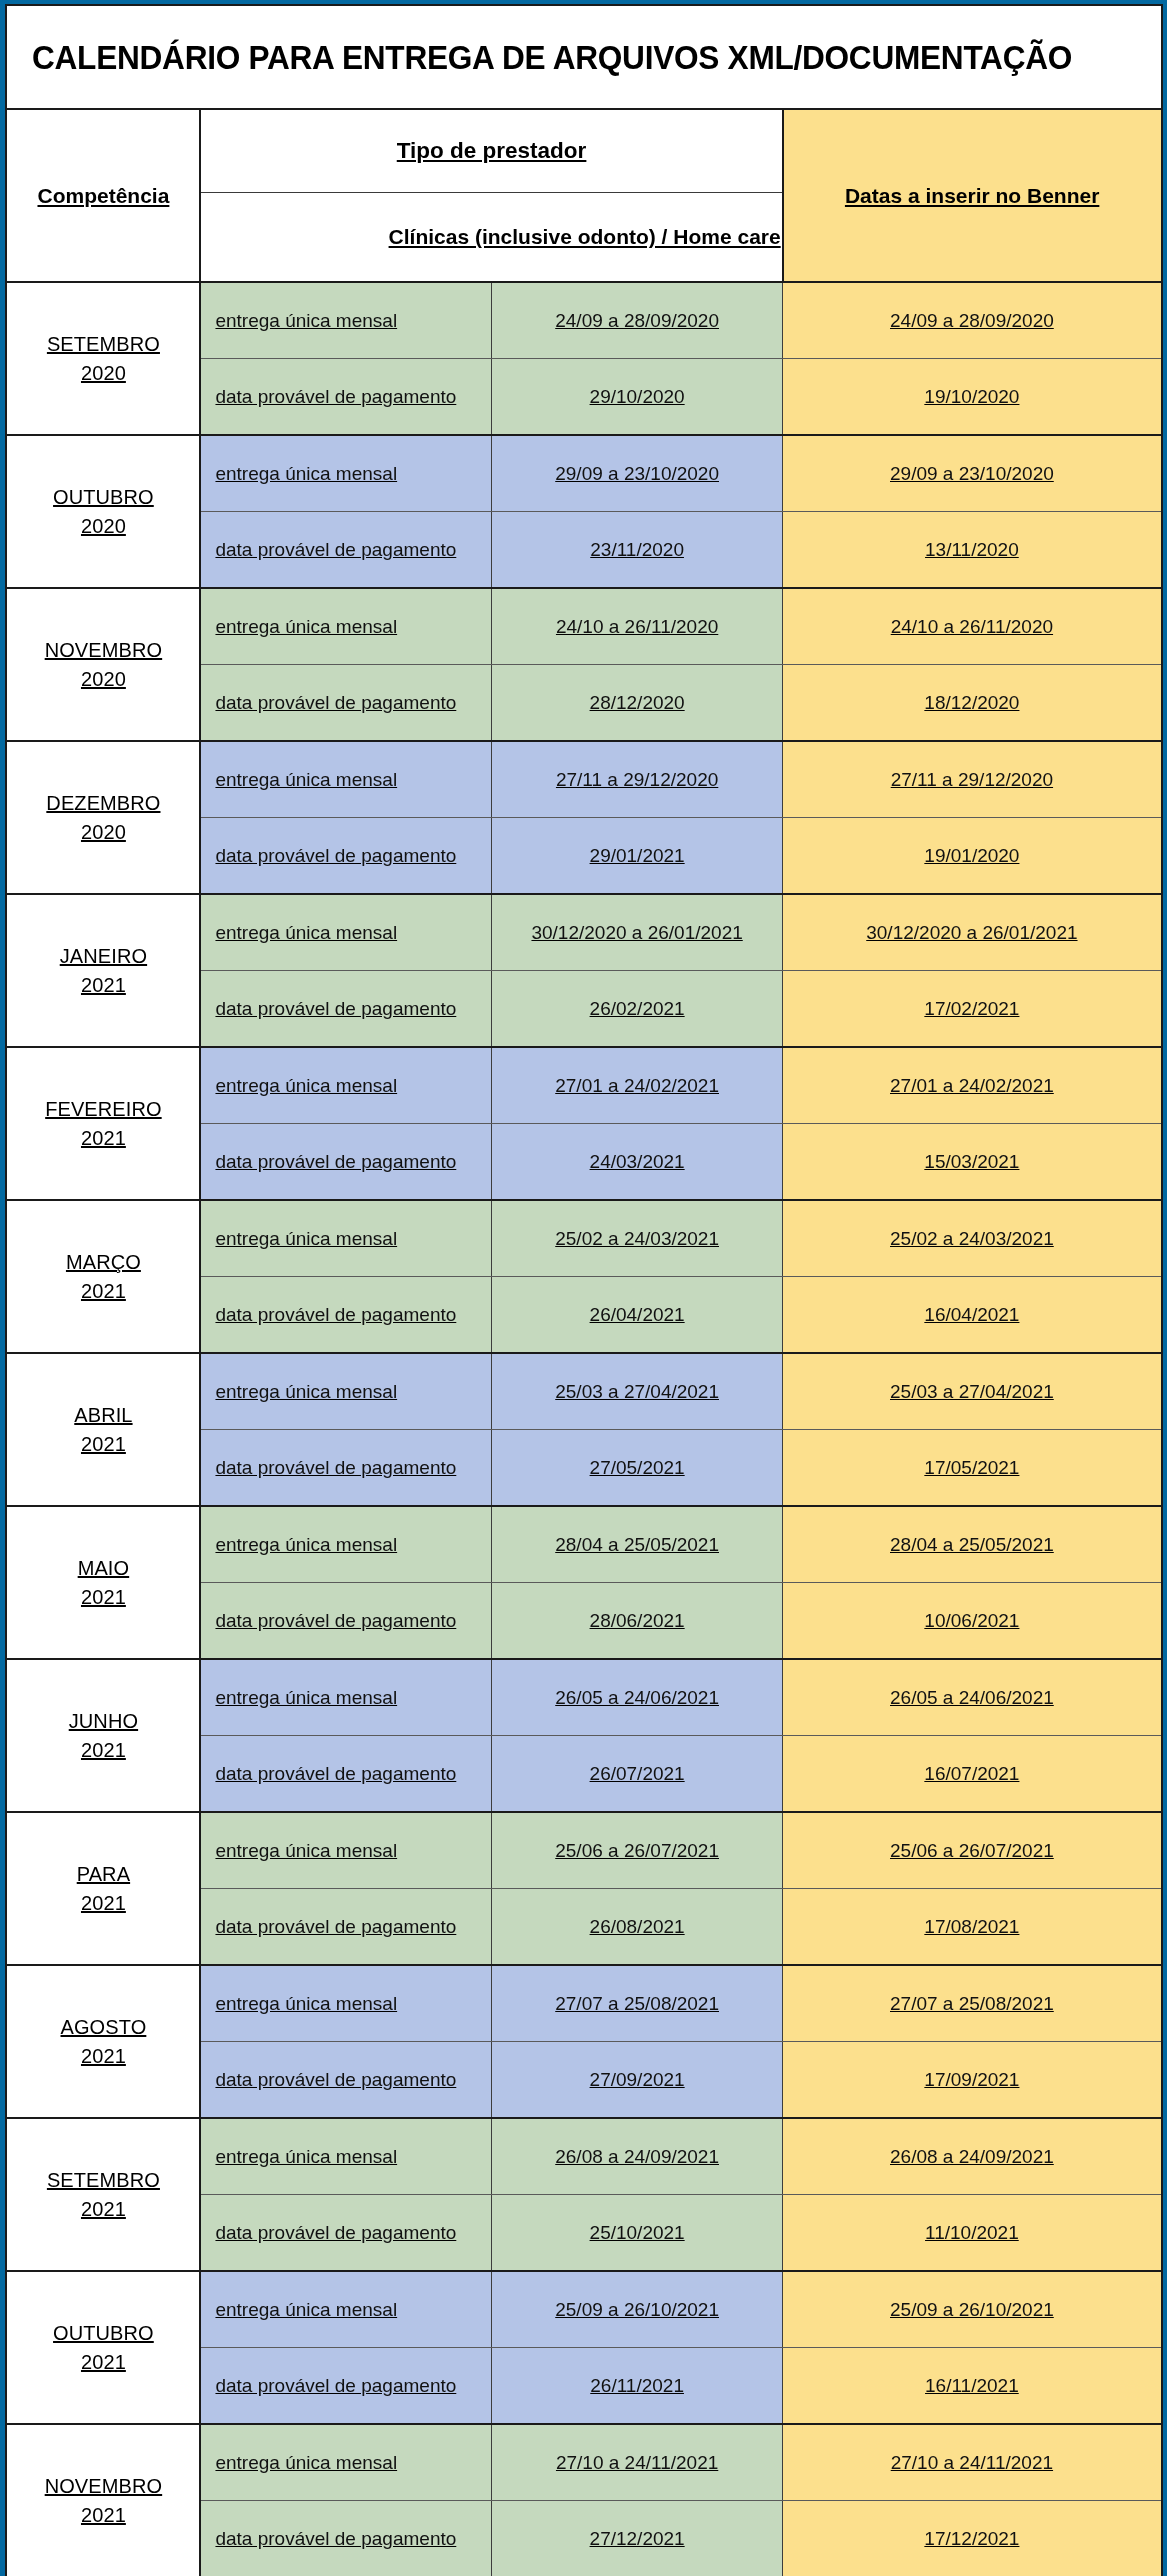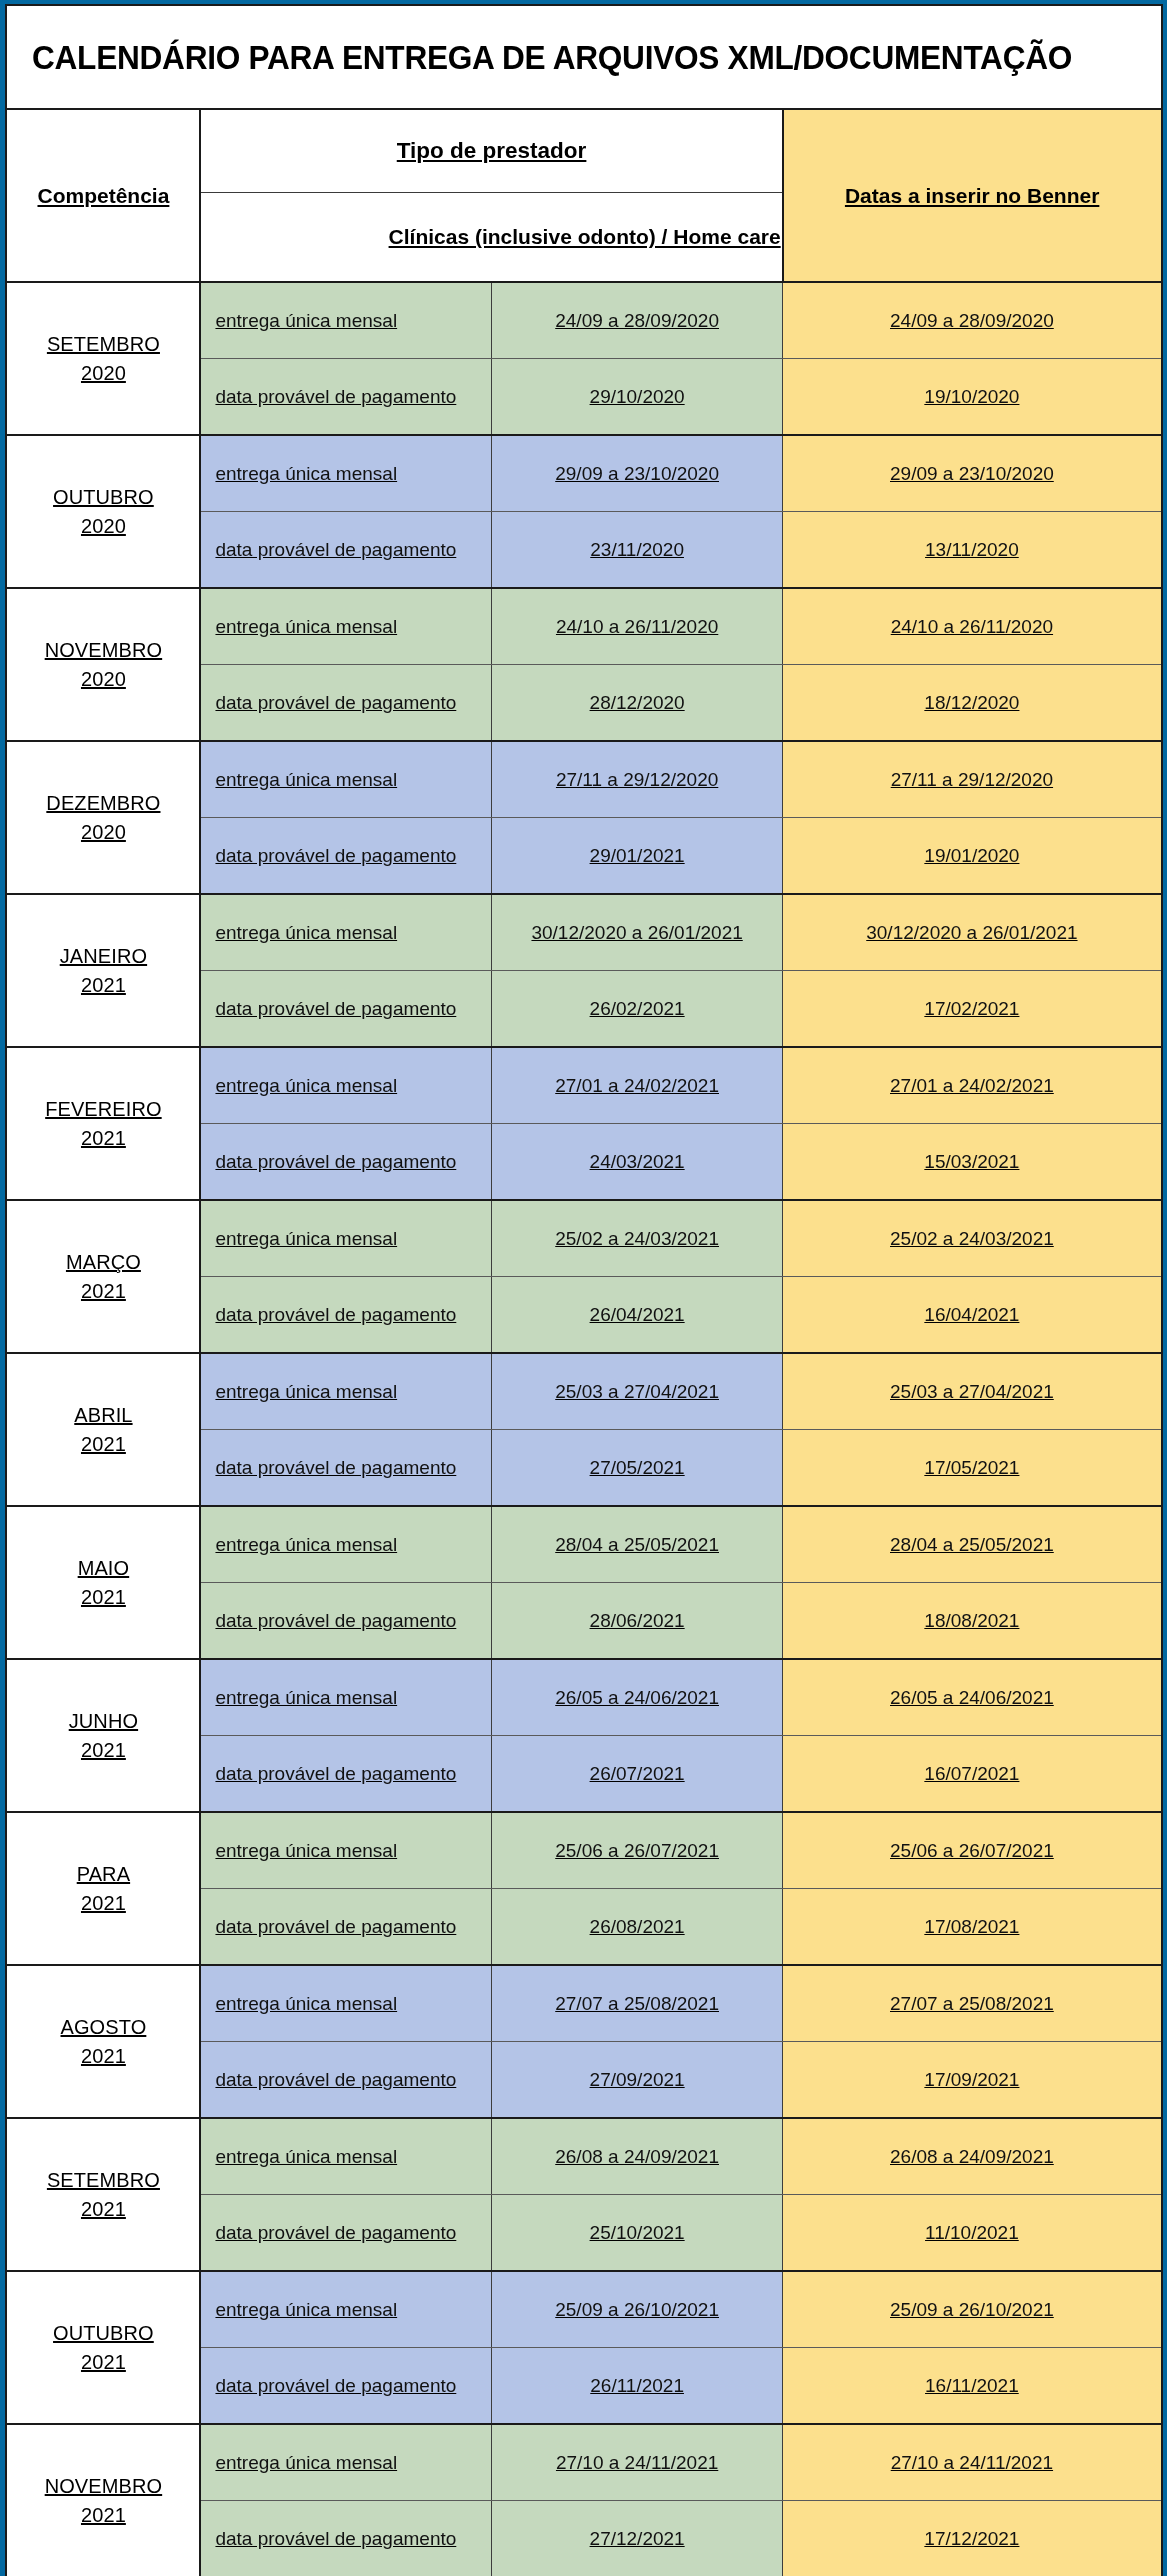--- a/index.html
+++ b/index.html
@@ -255,21 +255,21 @@
         </tr>
         <tr class="tone-green group-start">
           <td class="month" rowspan="2"><span>MAIO</span><br><span>2021</span></td>
           <td class="cell label">entrega única mensal</td>
           <td class="cell value">28/04 a 25/05/2021</td>
           <td class="cell benner">28/04 a 25/05/2021</td>
         </tr>
         <tr class="tone-green group-end">
           <td class="cell label">data provável de pagamento</td>
           <td class="cell value">28/06/2021</td>
-          <td class="cell benner">18/08/2021</td>
+          <td class="cell benner">10/06/2021</td>
         </tr>
         <tr class="tone-blue group-start">
           <td class="month" rowspan="2"><span>JUNHO</span><br><span>2021</span></td>
           <td class="cell label">entrega única mensal</td>
           <td class="cell value">26/05 a 24/06/2021</td>
           <td class="cell benner">26/05 a 24/06/2021</td>
         </tr>
         <tr class="tone-blue group-end">
           <td class="cell label">data provável de pagamento</td>
           <td class="cell value">26/07/2021</td>

